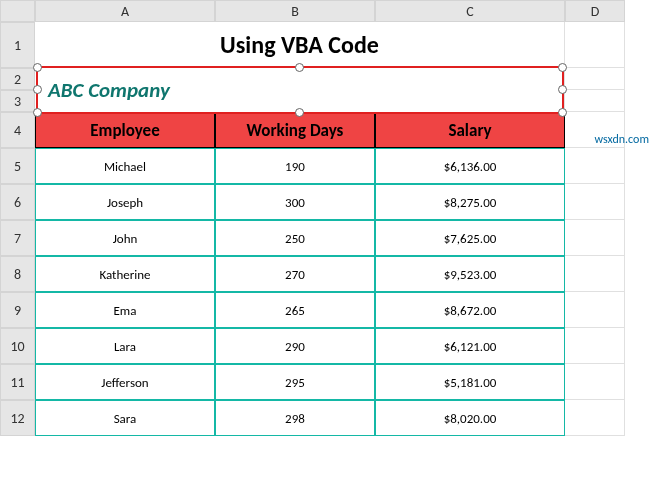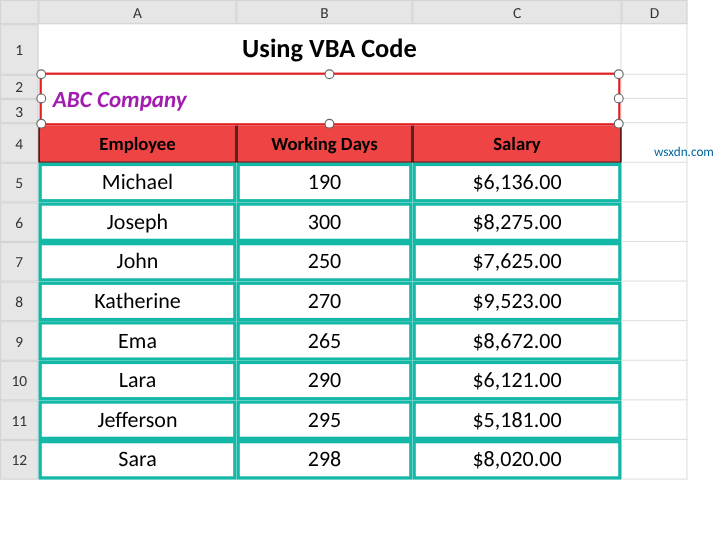--- a/index.html
+++ b/index.html
@@ -56,23 +56,23 @@
     .th {
       background: #ef4444;
       border: 1px solid #000;
       font-weight: bold;
       font-size: 17px;
       display: flex;
       align-items: center;
       justify-content: center;
     }
     .td {
-      border: 3px solid #14b8a6;
-      background: #fff;
-      font-size: 20px;
+      border: 1px solid #14b8a6;
+      background: #fff;
+      font-size: 13px;
       display: flex;
       align-items: center;
       justify-content: center;
     }
     .textbox-container {
       position: absolute;
       left: 36px;
       top: 66px;
       width: 528px;
       height: 48px;
@@ -81,21 +81,21 @@
     }
     .textbox {
       width: 100%;
       height: 100%;
       padding-left: 10px;
       display: flex;
       align-items: center;
       font-style: italic;
       font-weight: bold;
       font-size: 21px;
-      color: #a21caf;
+      color: #0f766e;
     }
     .handle {
       position: absolute;
       width: 9px;
       height: 9px;
       border: 1px solid #666;
       background: #fff;
       border-radius: 50%;
     }
     .h-tl { left: -5px; top: -5px; }

